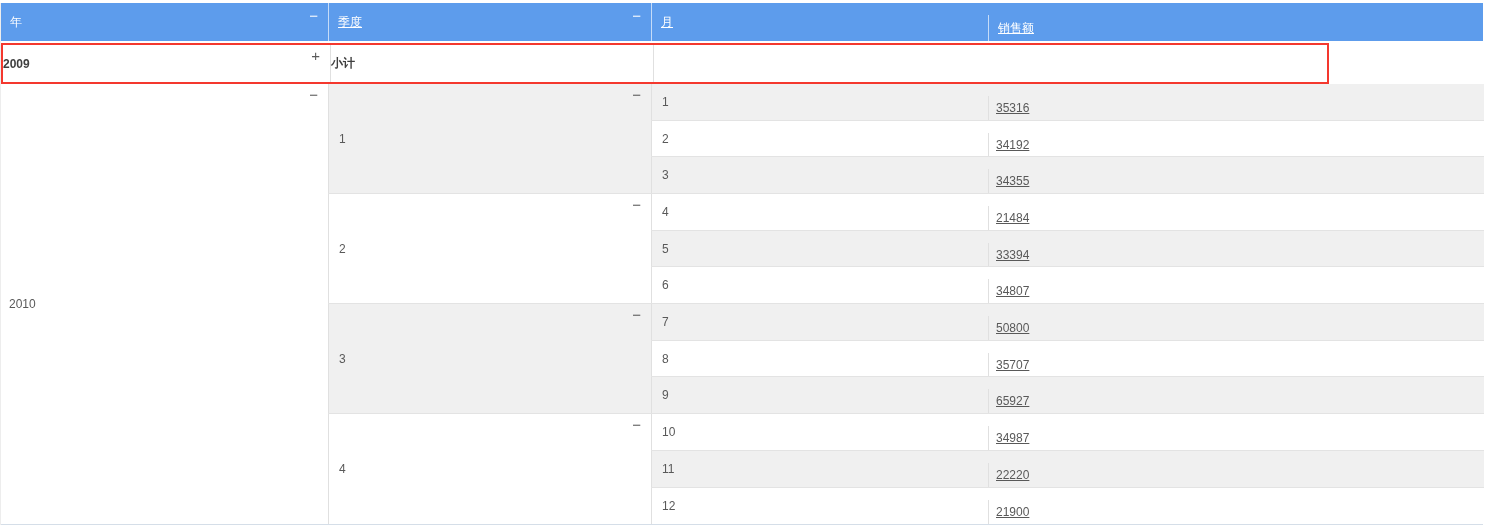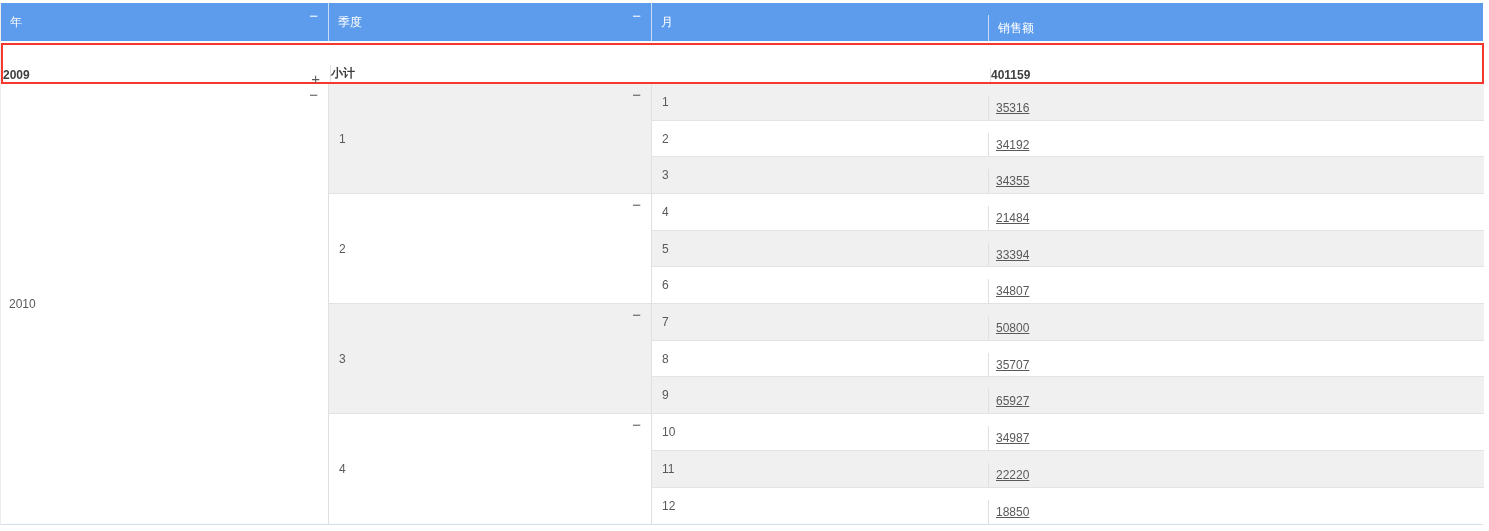--- a/index.html
+++ b/index.html
@@ -26,41 +26,40 @@
   
   .header-row {
     display: flex; height: 38px;
     background: var(--header_bg, #5d9cec);
     color: var(--header_text, #ffffff);
   }
   .hcell {
     display: flex; align-items: center;
     padding-left: 9px;
   }
-  .hcell + .hcell { border-left: 1px solid rgba(255,255,255,0.65); }
+  .hcell + .hcell { border-left: 1px solid rgba(255,255,255,0.65); text-decoration: underline; }
   .hcell .tgl { color: rgba(255,255,255,0.95); }
 
   
   .tgl {
     position: absolute; top: 4px; right: 10px;
     font-size: 15px; line-height: 14px;
     color: var(--icon, #5a5a5a);
     cursor: pointer; user-select: none;
     font-weight: 400;
   }
   .header-row .tgl { top: 6px; }
 
   
   .subtotal-row {
-    display: flex; height: 41px; width: 1483px;
+    display: flex; height: 41px; width: 1328px;
     box-sizing: border-box;
     border: 2px solid var(--highlight, #f4382e);
     background: #ffffff;
     margin-top: 2px;
-    align-items: flex-end;
   }
   .subtotal-row .cell { display: flex; align-items: center; }
   .subtotal-row .cell + .cell { border-left: 1px solid var(--col_border, #e0e0e0); }
   .bold { font-weight: bold; color: var(--text_strong, #3f3f3f); }
 
   
   .body-row {
     display: flex; height: 441px; box-sizing: border-box;
     border-bottom: 1px solid var(--table_bottom_border, #d5dee8);
   }
@@ -119,21 +118,20 @@
       </div>
     </div>
 
     <div class="subtotal-row">
       <div class="cell col-year">
         <span class="bold">2009</span>
         <span class="tgl">+</span>
       </div>
       <div class="cell col-quarter bold">小计</div>
       <div class="cell col-month"></div>
-      <div class="cell col-sales bold">401159</div>
     </div>
 
     <div class="body-row">
       <div class="cell col-year year-cell">
         <span>2010</span>
         <span class="tgl">−</span>
       </div>
 
       <div class="groups">
 
@@ -209,21 +207,21 @@
             <div class="month-row">
               <div class="cell col-month mcell">10</div>
               <div class="cell col-sales scell">34987</div>
             </div>
             <div class="month-row">
               <div class="cell col-month mcell">11</div>
               <div class="cell col-sales scell">22220</div>
             </div>
             <div class="month-row">
               <div class="cell col-month mcell">12</div>
-              <div class="cell col-sales scell">18850</div>
+              <div class="cell col-sales scell">21900</div>
             </div>
           </div>
         </div>
 
       </div>
     </div>
   </div>
 </div>
 
 </body></html>

